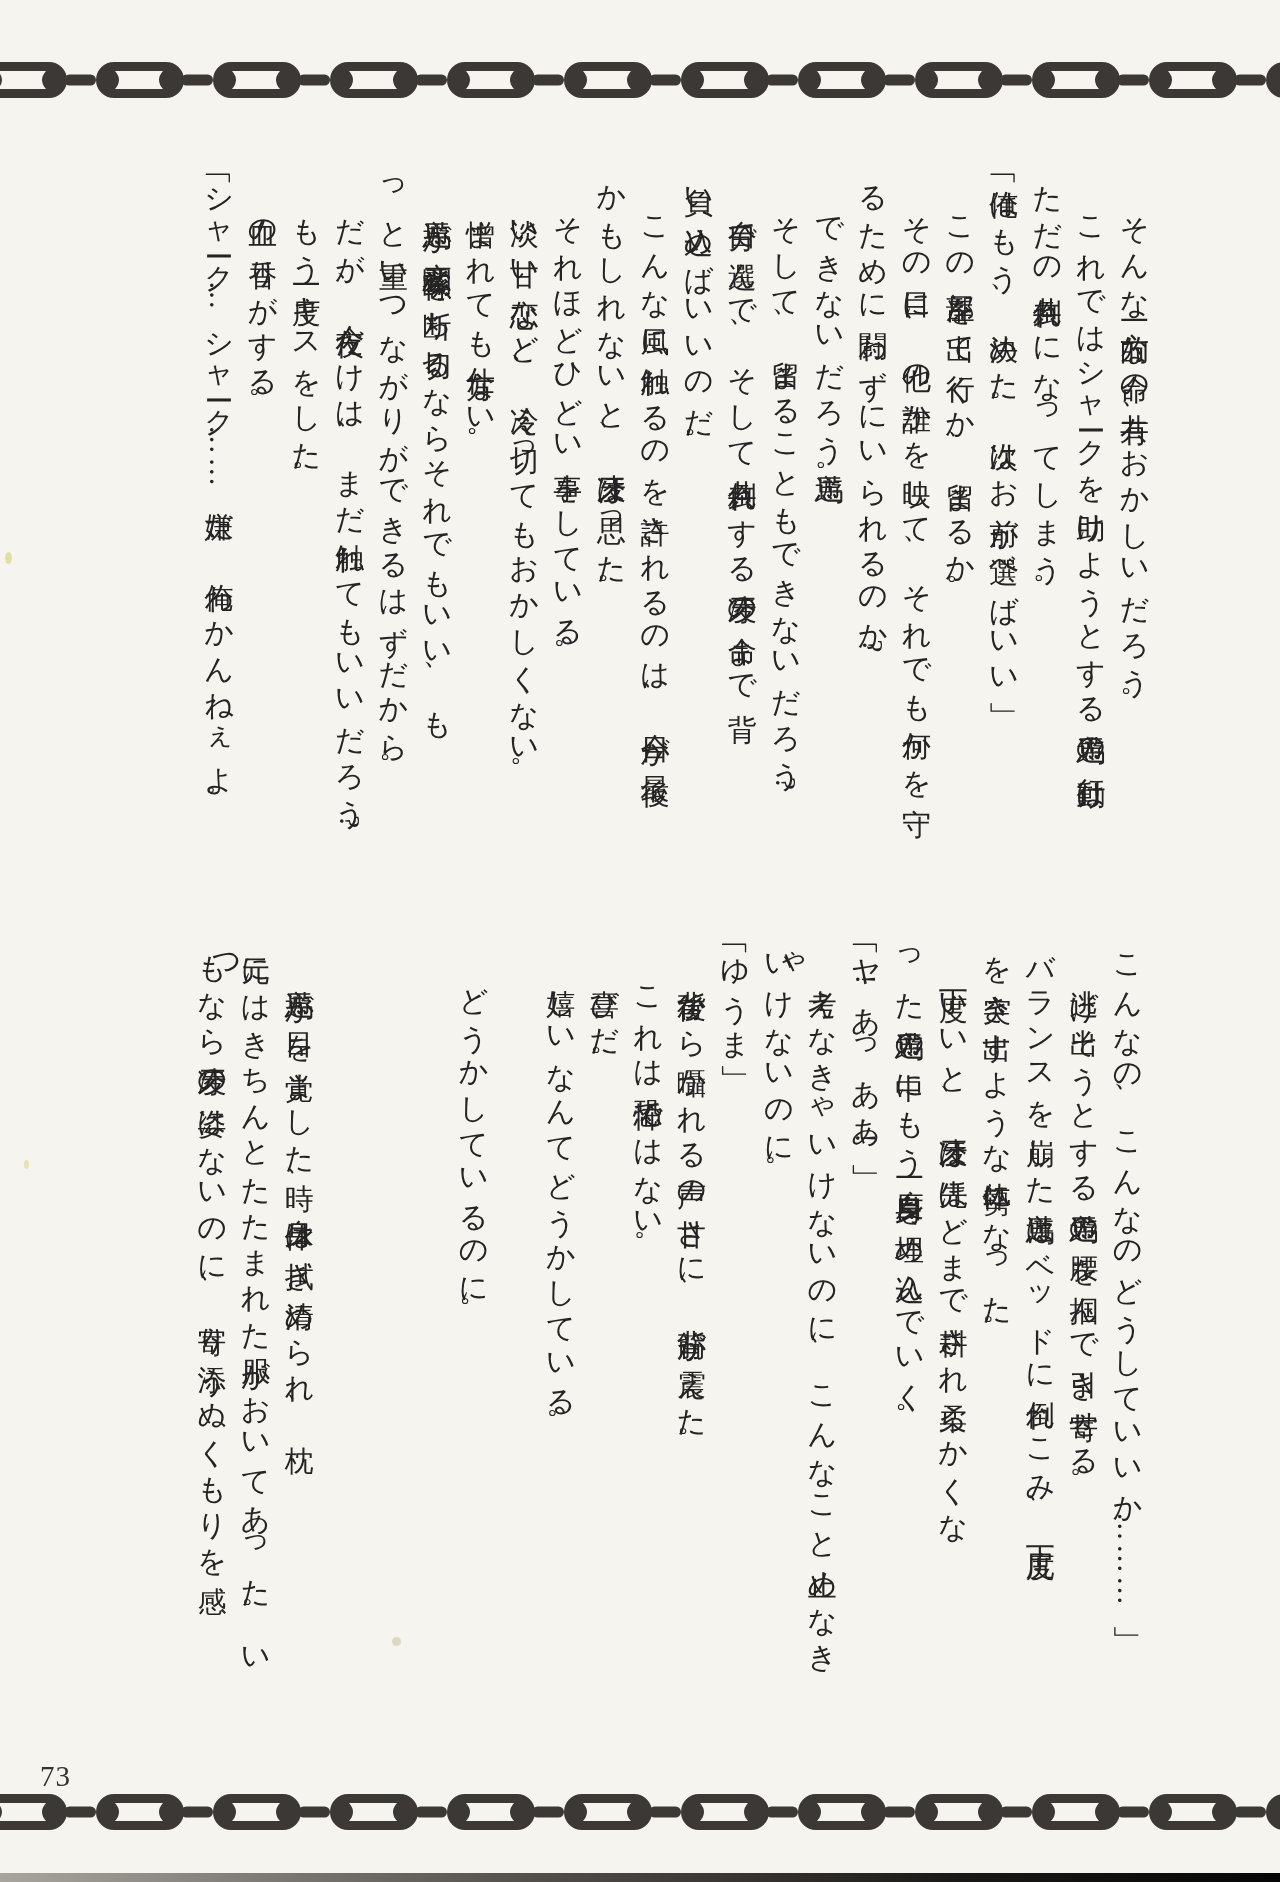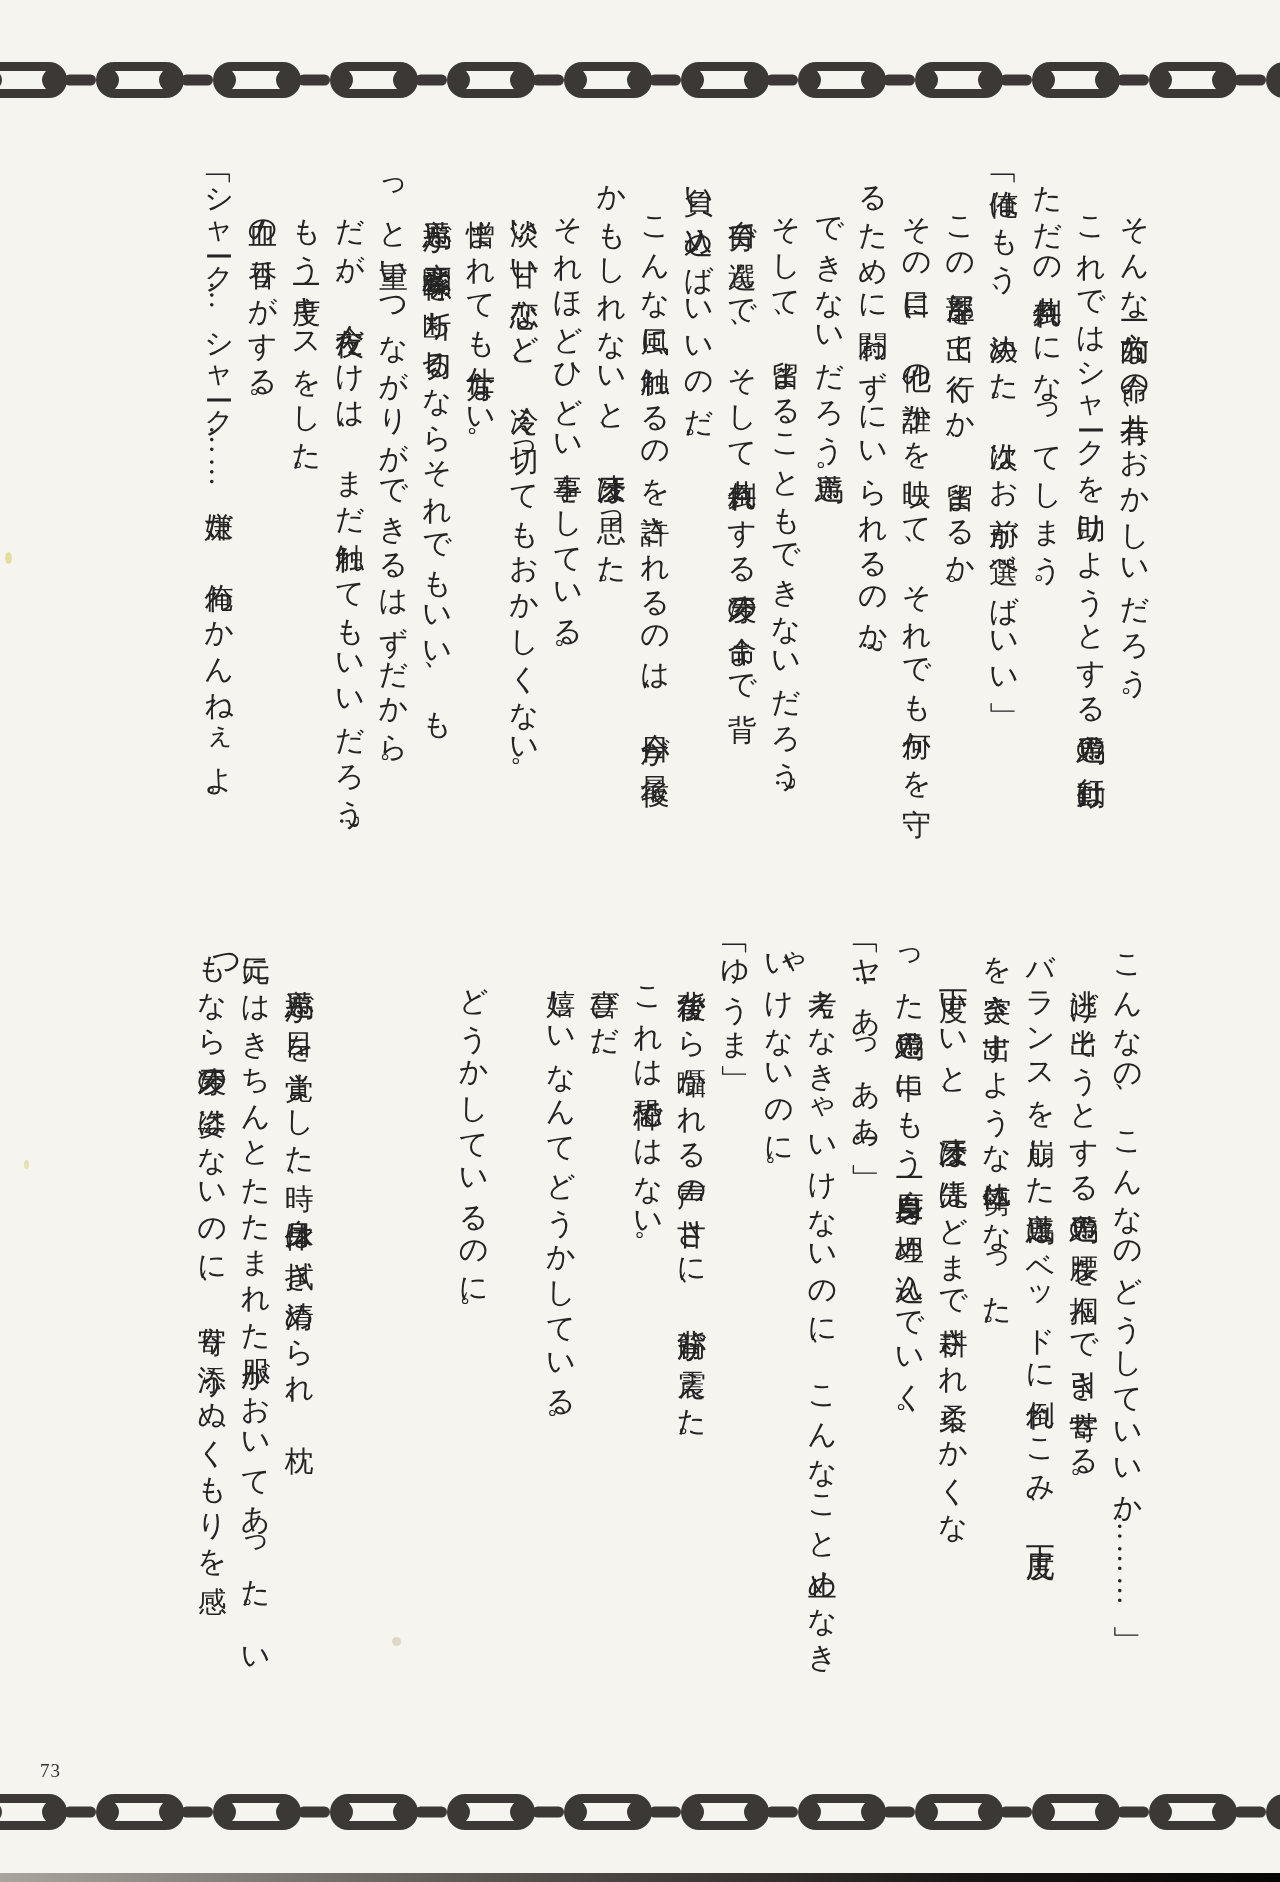--- a/index.html
+++ b/index.html
@@ -13,21 +13,21 @@
   .chain.bottom{top:1780px;}
   .vblock{
     position:absolute;writing-mode:vertical-rl;text-orientation:mixed;
     font-size:29px;letter-spacing:3.2px;line-height:1;
     color:var(--ink,#242424);height:745px;
   }
   .vblock.upper{top:165px;right:131px;}
   .vblock.lower{top:935px;right:138px;}
   .vcol{width:43.6px;}
   .page-number{
-    position:absolute;left:40px;top:1760px;font-size:19px;
+    position:absolute;left:40px;top:1760px;font-size:29px;
     color:var(--pagenum,#333);letter-spacing:1px;
   }
   .scan-edge{
     position:absolute;bottom:0;left:0;width:100%;height:9px;
     background:linear-gradient(to right,#a8a49e,#55514d 40%,#1a1816 75%,#060606);
   }
   .speck{position:absolute;border-radius:50%;}
   .speck.s1{left:5px;top:552px;width:7px;height:12px;background:#ded98f;opacity:.8;}
   .speck.s2{left:24px;top:1160px;width:5px;height:9px;background:#e0dc9a;opacity:.7;}
   .speck.s3{left:392px;top:1637px;width:9px;height:9px;background:#d9d2b8;opacity:.8;}

